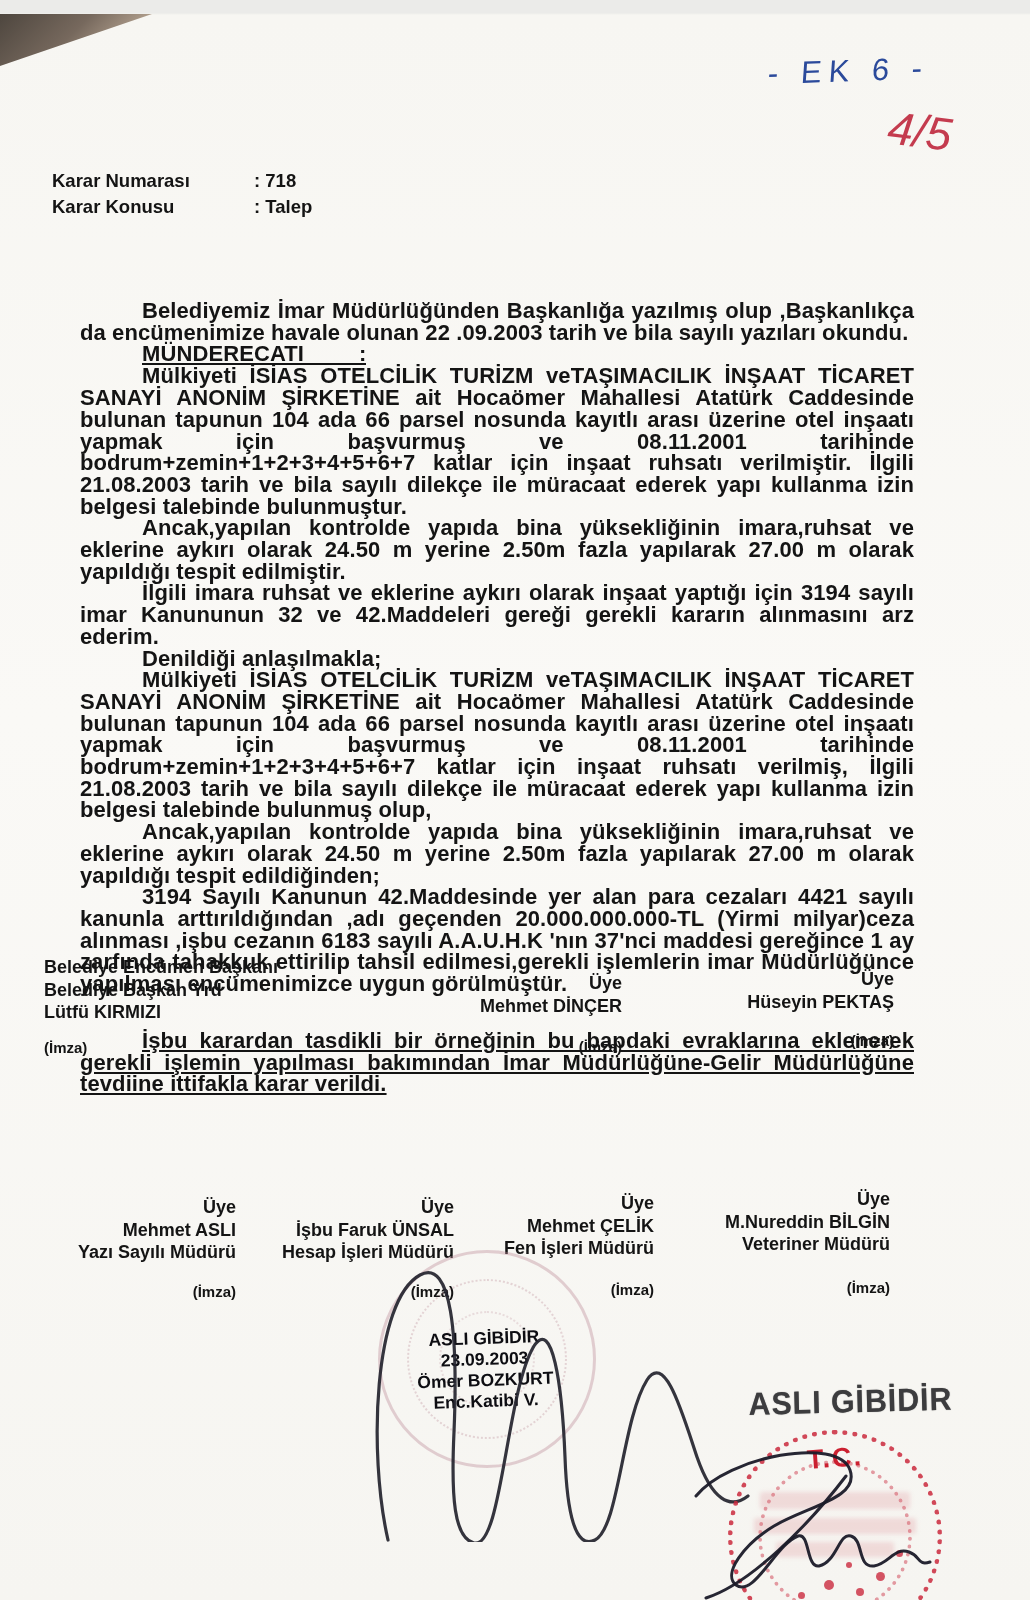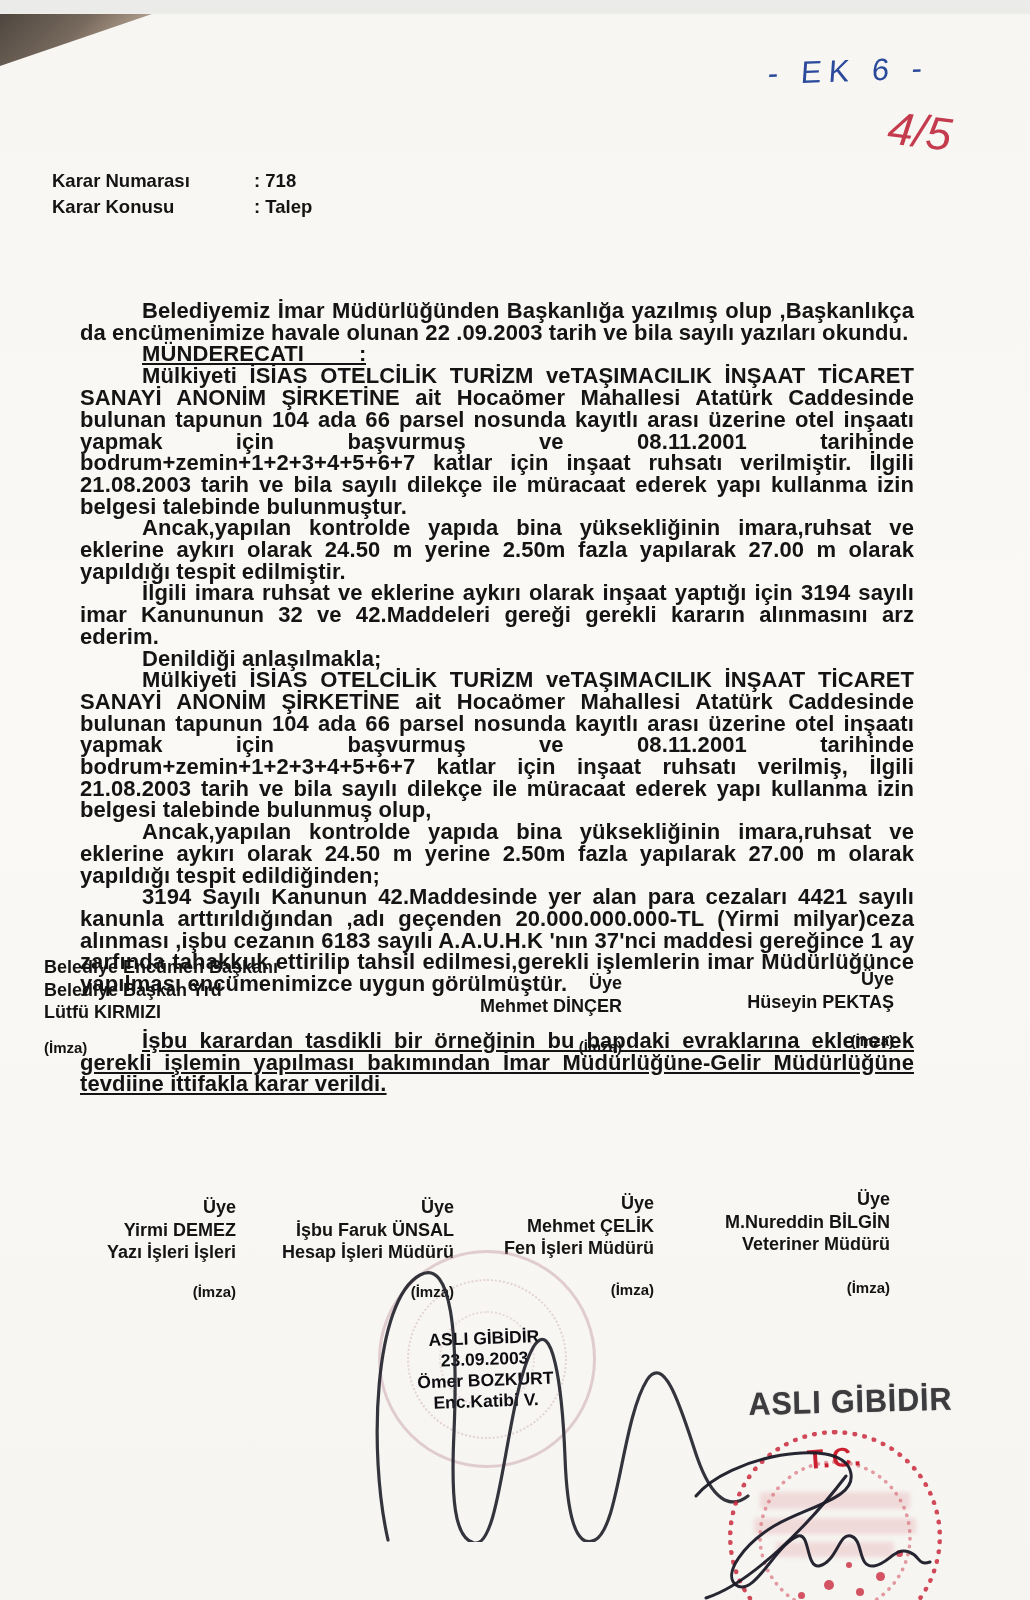--- a/index.html
+++ b/index.html
@@ -143,22 +143,22 @@
     <span class="imza" style="margin-top:19px">(İmza)</span>
   </div>
   <div class="sig center" style="left:690px;top:968px;width:204px;">
     <span style="display:block">Üye</span>
     <span style="display:block">Hüseyin PEKTAŞ</span>
     <span class="imza" style="margin-top:17px">(İmza)</span>
   </div>
 
   <div class="sig center" style="left:40px;top:1196px;width:196px;">
     <span style="display:block">Üye</span>
-    <span style="display:block">Yirmi DEMEZ</span>
-    <span style="display:block">Yazı İşleri İşleri</span>
+    <span style="display:block">Mehmet ASLI</span>
+    <span style="display:block">Yazı Sayılı Müdürü</span>
     <span class="imza" style="margin-top:17px">(İmza)</span>
   </div>
   <div class="sig center" style="left:246px;top:1196px;width:208px;">
     <span style="display:block">Üye</span>
     <span style="display:block">İşbu Faruk ÜNSAL</span>
     <span style="display:block">Hesap İşleri Müdürü</span>
     <span class="imza" style="margin-top:17px">(İmza)</span>
   </div>
   <div class="sig center" style="left:458px;top:1192px;width:196px;">
     <span style="display:block">Üye</span>

